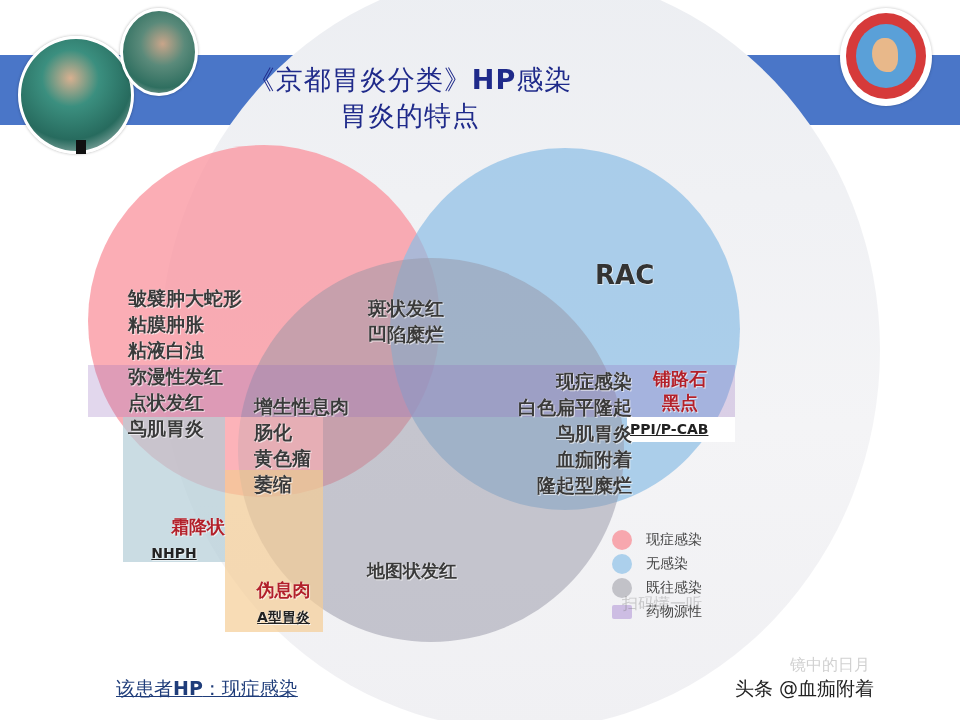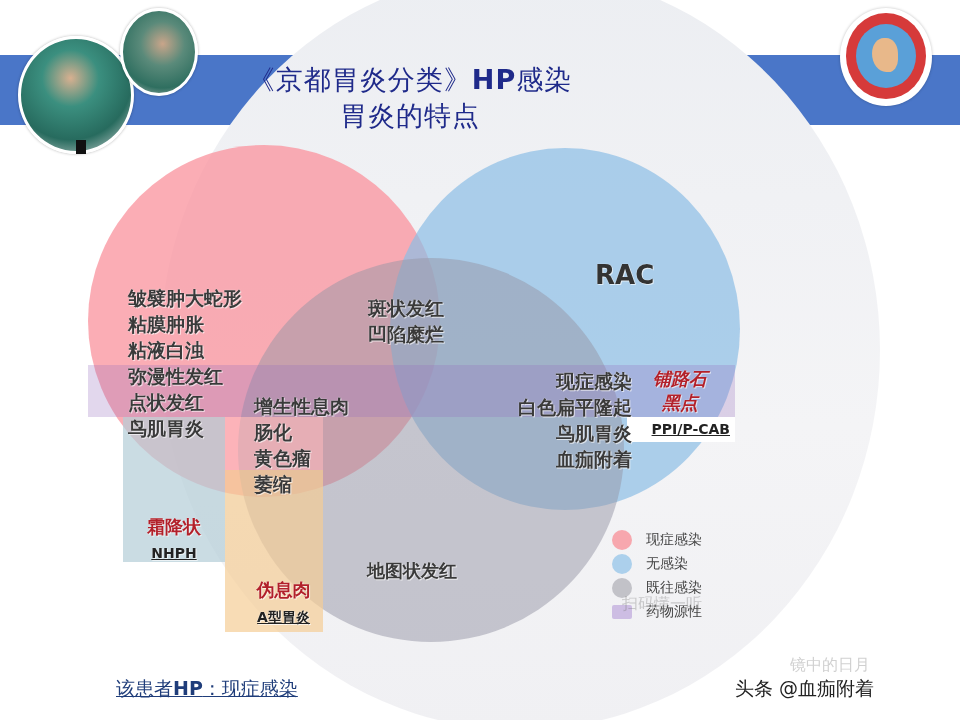--- a/index.html
+++ b/index.html
@@ -29,24 +29,24 @@
   .t { position:absolute; color:#3a3a3a; font-weight:bold; font-size:19px; line-height:26px; text-shadow:0 0 1px #fff, 1px 1px 0 rgba(255,255,255,0.6); white-space:nowrap; }
   .list { margin:0; padding:0; list-style:none; }
   .list li { height:26px; }
   .l-left { left:128px; top:285px; }
   .l-mid { left:254px; top:393px; }
   .l-center { left:368px; top:295px; }
   .l-right { left:472px; top:368px; text-align:right; width:160px; }
   .rac { left:595px; top:262px; font-size:26px; color:#333; font-family:"DejaVu Sans","Liberation Sans",sans-serif;text-align:center; }
   .red { color:#b2202a; }
   .under { text-decoration:underline; color:#222; font-size:14px; font-weight:bold; }
-  .cobble { left:640px; top:367px; width:80px; text-align:center; font-size:18px; line-height:24px;font-style:italic; }
-  .ppi { left:630px; top:418px; width:100px; text-align:right; font-size:14px; line-height:22px; }
+  .cobble { left:640px; top:367px; width:80px; text-align:center; font-size:18px; line-height:24px; }
+  .ppi { left:630px; top:418px; width:100px; text-align:left; font-size:14px; line-height:22px; }
   .nhph { left:123px; top:516px; width:102px; text-align:center; }
-  .nhph .red { font-size:18px; line-height:22px; }
+  .nhph .red { font-size:18px; line-height:22px;text-align:right; }
   .pseudo { left:225px; top:578px; width:117px; text-align:center; }
   .pseudo .red { font-size:18px; line-height:24px; }
   .map { left:367px; top:558px; font-size:18px; }
   .legend { left:612px; top:528px; }
   .leg-item { position:relative; height:24px; display:flex; align-items:center; }
   .sw { width:20px; height:20px; border-radius:50%; margin-right:14px; }
   .sw.sq { border-radius:2px; height:14px; }
   .leg-label { font-size:14px; color:#444; font-weight:normal; }
   .patient { left:116px; top:676px; color:#1f3d7a; font-family:"DejaVu Serif","Liberation Serif",serif; font-size:19px; text-decoration:underline; }
   .patient b { font-family:"DejaVu Sans","Liberation Sans",sans-serif; }
@@ -100,20 +100,21 @@
 <ul class="t list l-center">
   <li>斑状发红</li>
   <li>凹陷糜烂</li>
 </ul>
 
 <ul class="t list l-right">
   <li>现症感染</li>
   <li>白色扁平隆起</li>
   <li>鸟肌胃炎</li>
   <li>血痂附着</li>
+  <li>隆起型糜烂</li>
 </ul>
 
 <div class="t rac">RAC</div>
 
 <div class="t cobble">
   <div class="red">铺路石</div>
   <div class="red">黑点</div>
 </div>
 <div class="t ppi"><span class="under">PPI/P-CAB</span></div>
 

